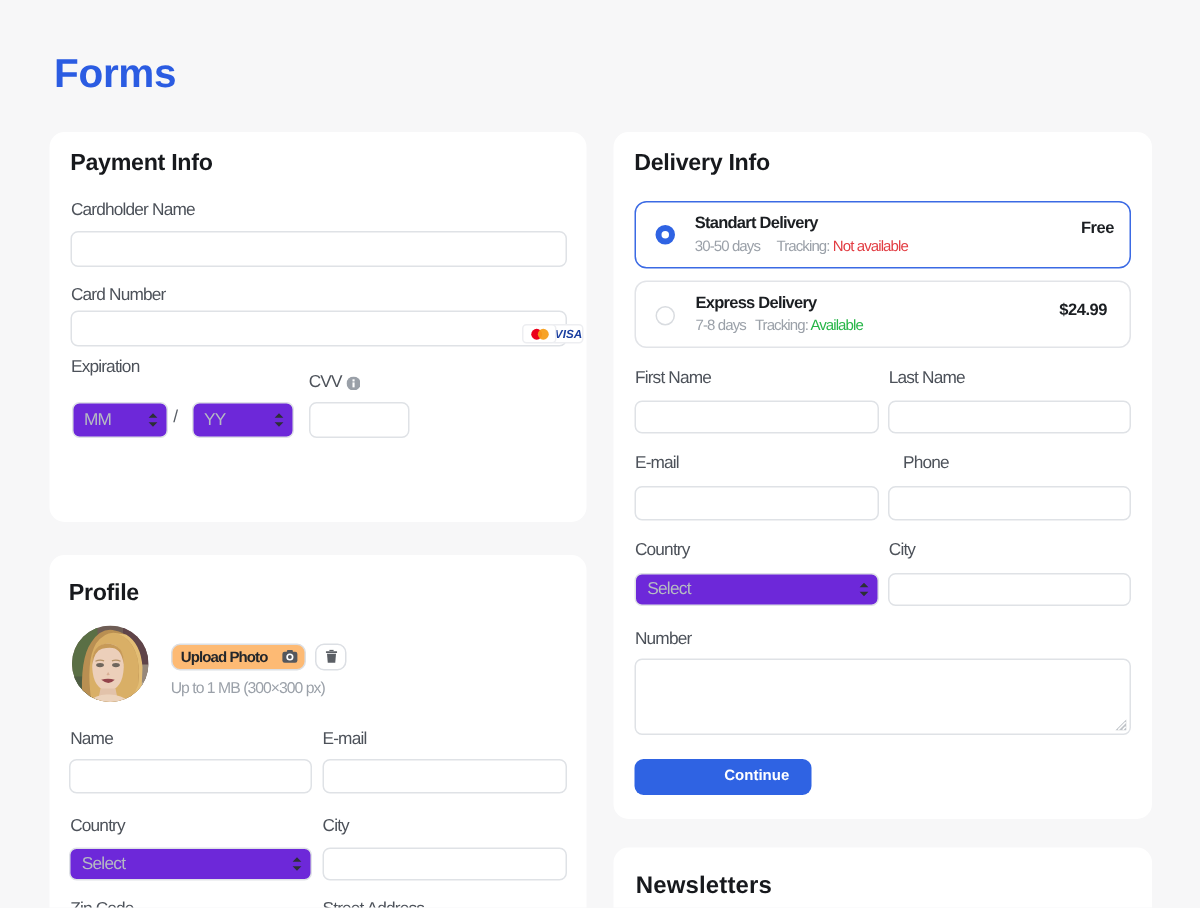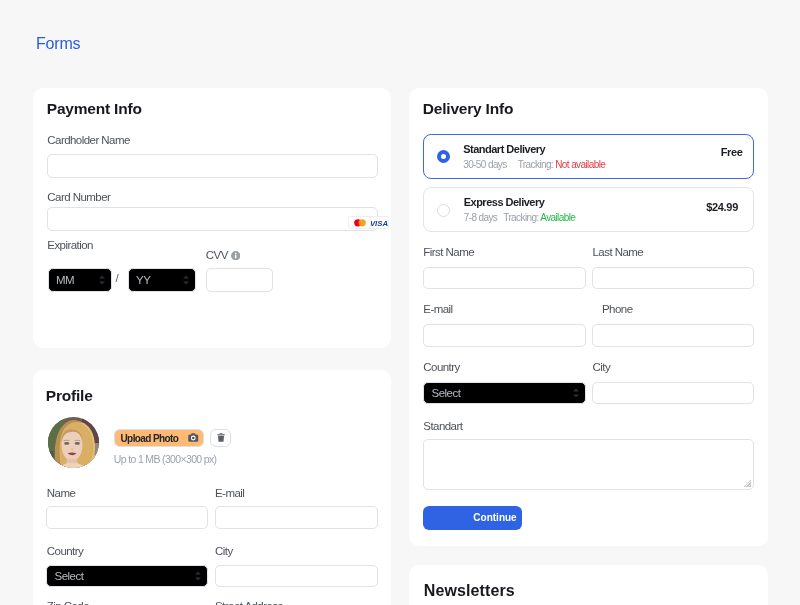--- a/index.html
+++ b/index.html
@@ -5,29 +5,29 @@
 * { margin:0; padding:0; box-sizing:border-box; }
 html,body { width:800px; height:605px; overflow:hidden; }
 body {
   font-family:"Liberation Sans", sans-serif;
   background:#f7f7f8;
   position:relative;
 }
 .abs { position:absolute; }
 h1.forms {
   position:absolute; left:36px; top:35.7px; line-height:1;
-  font-size:16px; font-weight:400; color:#2b5ce2; letter-spacing:-0.2px;
+  font-size:27px; font-weight:700; color:#2b5ce2; letter-spacing:-0.2px;
 }
 .card {
   position:absolute; width:358px; background:#fff; border-radius:10px;
 }
 h2.ct { position:absolute; line-height:1; font-size:15.5px; font-weight:700; color:#17191d; letter-spacing:-0.2px; }
 .lbl { position:absolute; line-height:1; font-size:11.5px; letter-spacing:-0.55px; color:#4d525a; }
 .inp { position:absolute; background:#fff; border:1px solid #dfe2e6; border-radius:5px; }
-.sel { position:absolute; background:#000000; border:1px solid #dfe2e6; border-radius:5px;
+.sel { position:absolute; background:#6d28d9; border:1px solid #dfe2e6; border-radius:5px;
        font-size:11.5px; letter-spacing:-0.5px; color:#b6bbc2; }
 .sel .ph { position:absolute; left:7.5px; top:50%; transform:translateY(-50%); }
 .chev { position:absolute; right:5px; top:50%; transform:translateY(-50%); width:8px; height:11px; }
 .btn { position:absolute; background:#2f63e3; border-radius:6px; color:#fff; line-height:1;
        font-size:10px; font-weight:700; display:flex; align-items:center; justify-content:center; }
 .gray { color:#9ba1a9; }
 .ttl { position:absolute; line-height:1; font-size:11px; font-weight:700; letter-spacing:-0.5px; color:#1b1e22; }
 .sub { position:absolute; line-height:1; font-size:10px; letter-spacing:-0.6px; }
 .prc { position:absolute; line-height:1; font-size:11px; font-weight:700; letter-spacing:-0.3px; color:#1b1e22; }
 </style>
@@ -191,26 +191,26 @@
   <div class="lbl" style="left:14.3px; top:274px;">Country</div>
   <div class="lbl" style="left:183.5px; top:274px;">City</div>
   <div class="sel" style="left:14px; top:294px; width:163px; height:21.7px;">
     <span class="ph">Select</span>
     <svg class="chev" viewBox="0 0 9 12">
         <path d="M1.2 4.4 L4.5 1 L7.8 4.4 Z M1.2 7.6 L4.5 11 L7.8 7.6 Z" fill="#2c3036"></path>
       </svg>
   </div>
   <div class="inp" style="left:183px; top:294px; width:161.5px; height:21.7px;"></div>
 
-  <div class="lbl" style="left:14.3px; top:332.6px;">Standart</div>
+  <div class="lbl" style="left:14.3px; top:332.6px;">Number</div>
   <div class="inp" style="left:14px; top:350.7px; width:330.5px; height:51px;">
     <svg class="abs" style="right:1.5px; bottom:1.5px;" width="8" height="8" viewBox="0 0 8 8">
       <path d="M8 0.5 L8 8 L0.5 8 Z" fill="#bfc3c8"></path>
       <path d="M7.5 2.5 L2.5 7.5 M7.5 5.5 L5.5 7.5" stroke="#fff" stroke-width="1"></path>
     </svg>
   </div>
 
-  <div class="btn" style="left:14px; top:418.3px; width:99px; height:23.5px;padding-left:45px;">Continue</div>
+  <div class="btn" style="left:14px; top:418.3px; width:118px; height:23.5px;padding-left:45px;">Continue</div>
 </div>
 
 <div class="card" style="left:409px; top:565px; width:359px; height:80px;">
   <h2 class="ct" style="left:14.8px; top:17.9px; font-size:16px; letter-spacing:0.1px;">Newsletters</h2>
 </div>
 
 </body></html>

